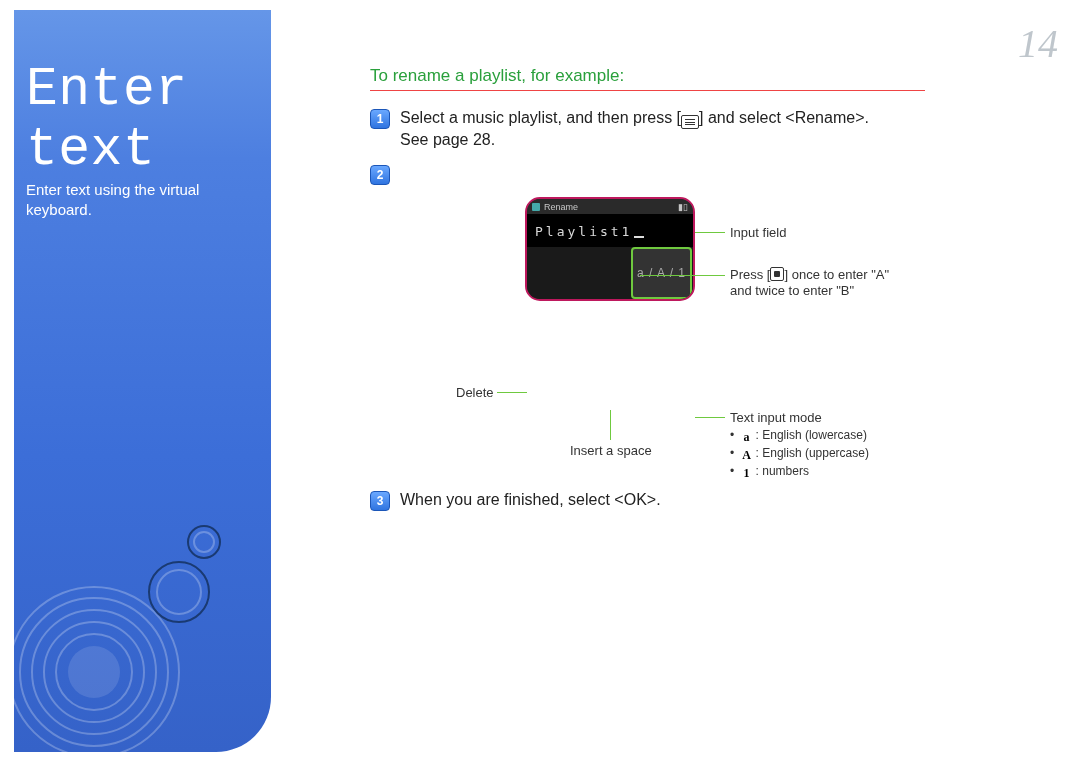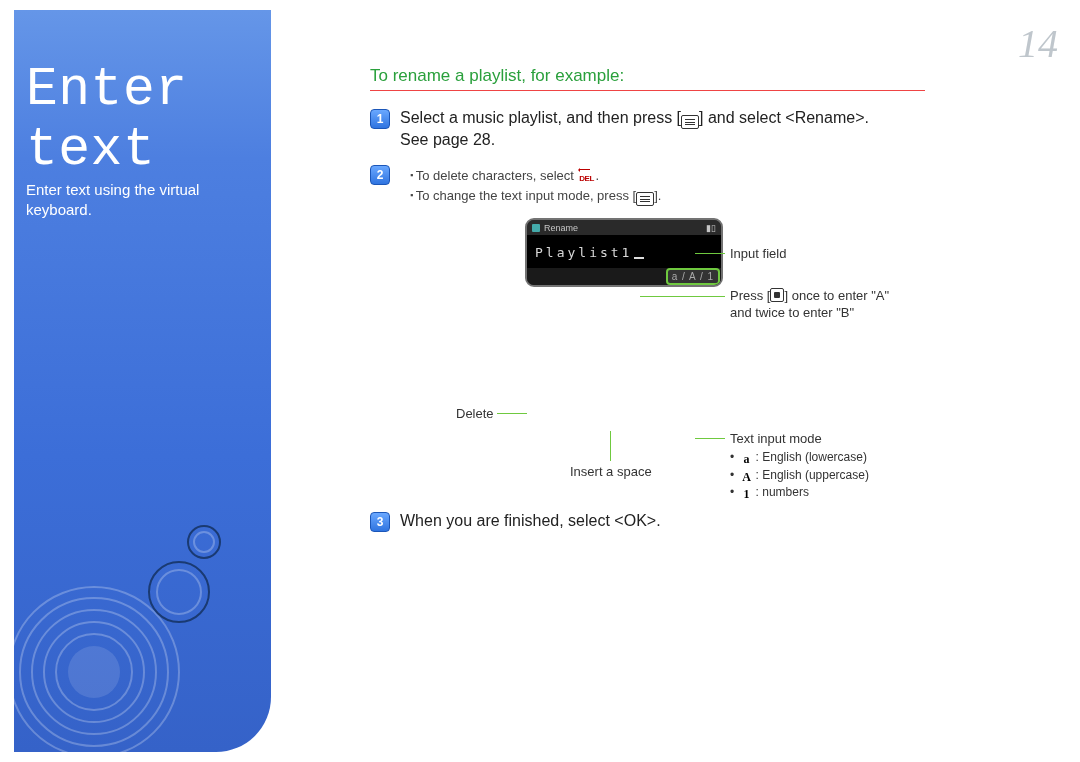--- a/index.html
+++ b/index.html
@@ -153,23 +153,23 @@
   .diagram-wrap {
     position: relative;
     margin: 8px 0 22px 0;
     height: 270px;
     width: 555px;
   }
   .phone {
     position: absolute;
     left: 155px;
     top: 0;
-    width: 198px;
-    border: 2px solid #737373;
-    border-radius: 9px;
+    width: 170px;
+    border: 2px solid #be185d;
+    border-radius: 15px;
     background: #333;
     overflow: hidden;
   }
   .phone-header {
     display: flex;
     align-items: center;
     gap: 4px;
     padding: 3px 5px 2px;
     background: #2a2a2a;
     color: #c6c6c6;
@@ -217,22 +217,22 @@
   .key.highlight { box-shadow: inset 0 0 0 2px #6fc93f; }
   .phone-footer {
     background: #1a1a1a;
     display:flex;
     justify-content:flex-end;
     padding:2px 3px;
   }
   .mode-indicator {
     background:#333;
     color:#aaa;
-    font-size:10px;
-    padding:1px 4px;
+    font-size:12px;
+    padding:17px 4px;
     border-radius:2px;
     letter-spacing:1px;
     box-shadow: 0 0 0 2px #6fc93f;
   }
   .callout-line {
     position: absolute;
     background: #6fc93f;
     height: 1.2px;
   }
   .callout-line.v { width:1.2px; height:auto; }
@@ -277,26 +277,20 @@
       <span>Select a music playlist, and then press [</span><span class="inline-icon menu">
           <span></span>
         </span><span>] and select &lt;Rename&gt;.</span>
       <span class="ref">See page 28.</span>
     </div>
   </div>
 
   <div class="step">
     <div class="badge">2</div>
     <div class="step-body">
-      <div class="sub">
-        <div><span>To delete characters, select </span><span class="inline-icon del">DEL</span><span>.</span></div>
-        <div><span>To change the text input mode, press [</span><span class="inline-icon menu">
-              <span></span>
-            </span><span>].</span></div>
-      </div>
     </div>
   </div>
 
   <div class="diagram-wrap">
     <div class="phone">
       <div class="phone-header">
         <span class="phone-header-icon"></span>
         <span>Rename</span>
         <span class="batt">▮▯</span>
       </div>

